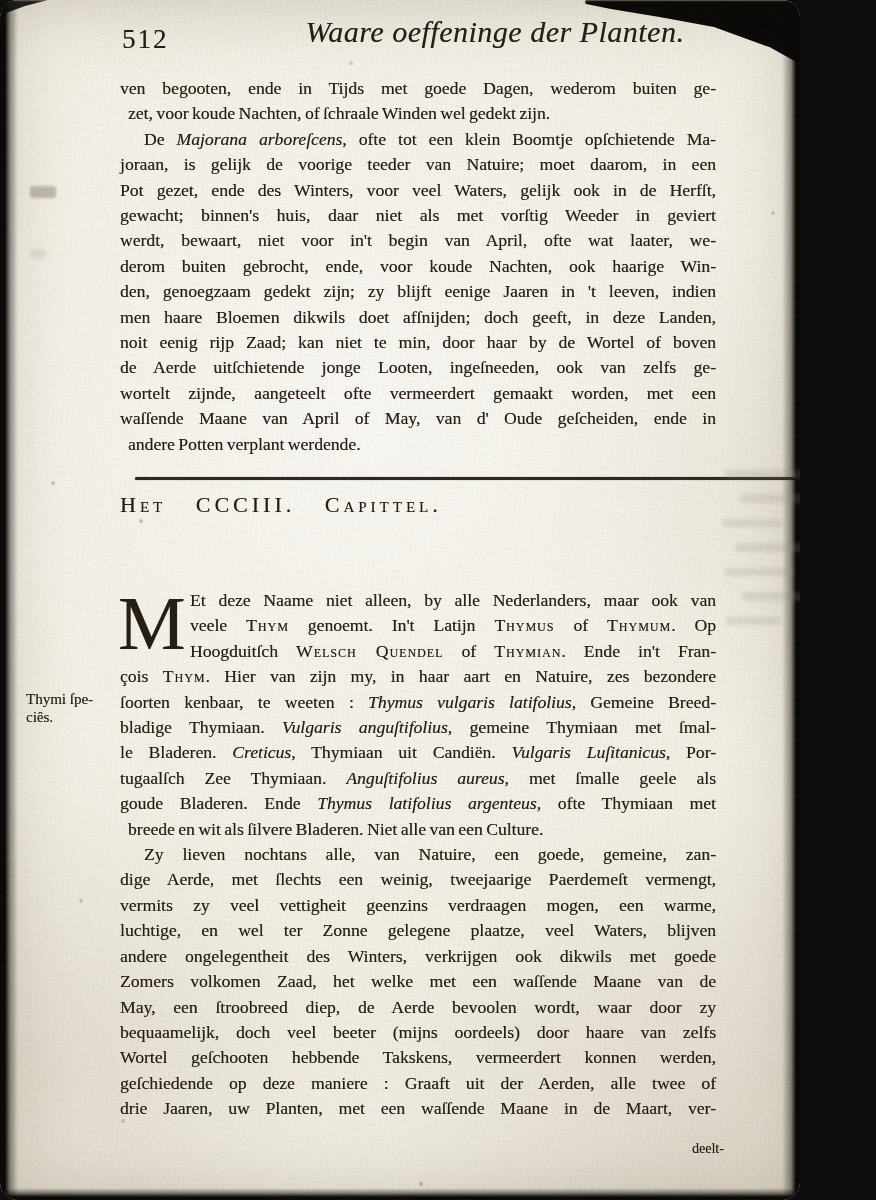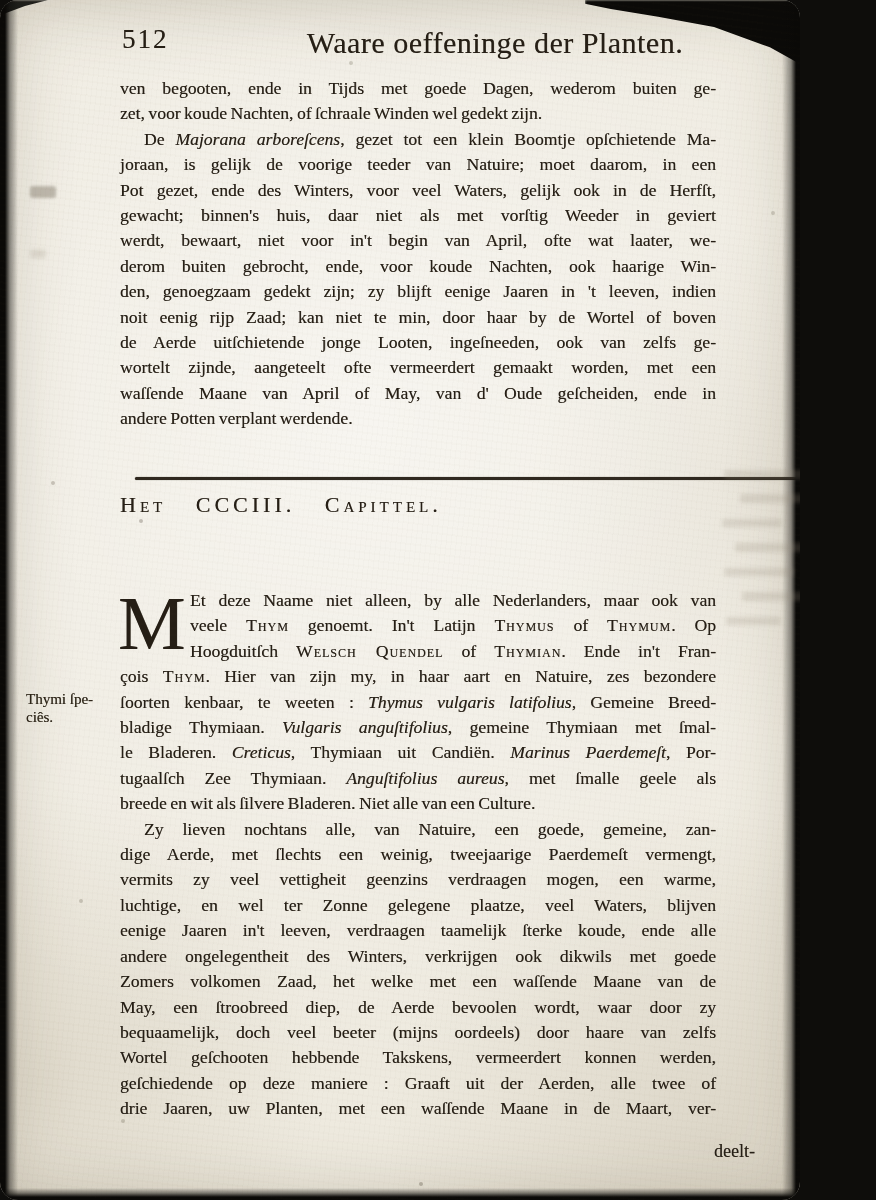--- a/index.html
+++ b/index.html
@@ -24,34 +24,34 @@
   .grain{
     position:absolute; inset:0; pointer-events:none; opacity:.55;
     background-image:
       repeating-linear-gradient(7deg,  rgba(120,105,80,.035) 0 2px, transparent 2px 7px),
       repeating-linear-gradient(96deg, rgba(90,80,60,.03)  0 1px, transparent 1px 5px);
   }
 
   
   .pagenum{ position:absolute; left:122px; top:24px; font-size:27px; letter-spacing:2px; }
   .runtitle{
-    position:absolute; left:150px; top:26px; width:690px;
-    text-align:center; font-size:30px; letter-spacing:.5px;
+    position:absolute; left:150px; top:15px; width:690px;
+    text-align:center; font-style:italic; font-size:30px; letter-spacing:.5px;
   }
 
   
   .bodycol{
     position:absolute; left:120px; width:596px;
     font-size:17.6px; line-height:25.4px; word-spacing:-0.055em;
   }
   .sec-before{ top:76px; }
   .sec-after{ top:588px; }
   .para{ position:relative; }
   .line{ text-align:justify; text-align-last:justify; text-justify:inter-word; }
-  .line.last{ text-align-last:left; }
+  .line.last{ text-align-last:left;margin-left:8px; }
   .line.indent{ text-indent:24px; }
   .line.dropind{ margin-left:70px; }
   .it{ font-style:italic; }
   .sc{ font-variant:small-caps; letter-spacing:1px; }
   .dropcap{
     position:absolute; left:-2px; top:-3px;
     font-size:76px; line-height:1;
   }
 
   
@@ -66,21 +66,21 @@
   .chaptitle{
     position:absolute; left:120px; top:527px; width:680px; text-align:center;
     font-size:37px; letter-spacing:38px; padding-left:38px;
   }
 
   
   .marginnote{
     position:absolute; left:26px; top:690px; width:92px;
     font-size:15px; line-height:18px; color:#2c2417;
   }
-  .catchword{ position:absolute; left:692px; top:1141px; font-size:18px;margin-left:22px; }
+  .catchword{ position:absolute; left:692px; top:1141px; font-size:14px; }
 
   
   .edge-left{ position:absolute; left:0; top:0; bottom:0; width:18px;
     background:linear-gradient(90deg,#0a0907 0 5px, rgba(10,9,7,.4) 10px, rgba(10,9,7,0) 18px); }
   .edge-right{ position:absolute; right:0; top:0; bottom:0; width:18px;
     background:linear-gradient(270deg,#0a0907 0 4px, rgba(10,9,7,.4) 9px, rgba(10,9,7,0) 18px); }
   .edge-bottom{ position:absolute; left:0; right:0; bottom:0; height:12px;
     background:linear-gradient(0deg,#0a0907 0 3px, rgba(10,9,7,.45) 7px, rgba(10,9,7,0) 12px); }
   .stain-tr{
     position:absolute; top:0; right:0; width:215px; height:64px; background:#0b0a08;
@@ -113,27 +113,28 @@
 
   <div class="pagenum">512</div>
   <div class="runtitle">Waare oeffeninge der Planten.</div>
 
   <div class="bodycol sec-before" id="sec-before">
       <div class="para">
         <div class="line"><span>ven begooten, ende in Tijds met goede Dagen, wederom buiten ge-</span></div>
         <div class="line last"><span>zet, voor koude Nachten, of ſchraale Winden wel gedekt zijn.</span></div>
       </div>
       <div class="para">
-        <div class="line indent"><span>De </span><span class="it">Majorana arboreſcens</span><span>, gezet tot een klein Boomtje opſchietende Ma-</span></div>
+        <div class="line indent"><span>De </span><span class="it">Majorana arboreſcens</span><span>, ofte tot een klein Boomtje opſchietende Ma-</span></div>
         <div class="line"><span>joraan, is gelijk de voorige teeder van Natuire; moet daarom, in een</span></div>
         <div class="line"><span>Pot gezet, ende des Winters, voor veel Waters, gelijk ook in de Herfſt,</span></div>
         <div class="line"><span>gewacht; binnen's huis, daar niet als met vorſtig Weeder in geviert</span></div>
         <div class="line"><span>werdt, bewaart, niet voor in't begin van April, ofte wat laater, we-</span></div>
         <div class="line"><span>derom buiten gebrocht, ende, voor koude Nachten, ook haarige Win-</span></div>
         <div class="line"><span>den, genoegzaam gedekt zijn; zy blijft eenige Jaaren in 't leeven, indien</span></div>
+        <div class="line"><span>men haare Bloemen dikwils doet afſnijden; doch geeft, in deze Landen,</span></div>
         <div class="line"><span>noit eenig rijp Zaad; kan niet te min, door haar by de Wortel of boven</span></div>
         <div class="line"><span>de Aerde uitſchietende jonge Looten, ingeſneeden, ook van zelfs ge-</span></div>
         <div class="line"><span>wortelt zijnde, aangeteelt ofte vermeerdert gemaakt worden, met een</span></div>
         <div class="line"><span>waſſende Maane van April of May, van d' Oude geſcheiden, ende in</span></div>
         <div class="line last"><span>andere Potten verplant werdende.</span></div>
       </div>
     </div>
 
   <div class="rule"></div>
   <div class="chaphead">Het CCCIII. Capittel.</div>
@@ -145,30 +146,30 @@
 
   <div class="bodycol sec-after" id="sec-after">
       <div class="para">
         <span class="dropcap">M</span>
         <div class="line dropind"><span>Et deze Naame niet alleen, by alle Nederlanders, maar ook van</span></div>
         <div class="line dropind"><span>veele </span><span class="sc">Thym</span><span> genoemt. In't Latijn </span><span class="sc">Thymus</span><span> of </span><span class="sc">Thymum</span><span>. Op</span></div>
         <div class="line dropind"><span>Hoogduitſch </span><span class="sc">Welsch Quendel</span><span> of </span><span class="sc">Thymian</span><span>. Ende in't Fran-</span></div>
         <div class="line"><span>çois </span><span class="sc">Thym</span><span>. Hier van zijn my, in haar aart en Natuire, zes bezondere</span></div>
         <div class="line"><span>ſoorten kenbaar, te weeten : </span><span class="it">Thymus vulgaris latifolius</span><span>, Gemeine Breed-</span></div>
         <div class="line"><span>bladige Thymiaan. </span><span class="it">Vulgaris anguſtifolius</span><span>, gemeine Thymiaan met ſmal-</span></div>
-        <div class="line"><span>le Bladeren. </span><span class="it">Creticus</span><span>, Thymiaan uit Candiën. </span><span class="it">Marinus Paerdemeſt</span><span>, Por-</span></div>
+        <div class="line"><span>le Bladeren. </span><span class="it">Creticus</span><span>, Thymiaan uit Candiën. </span><span class="it">Vulgaris Luſitanicus</span><span>, Por-</span></div>
         <div class="line"><span>tugaalſch Zee Thymiaan. </span><span class="it">Anguſtifolius aureus</span><span>, met ſmalle geele als</span></div>
+        <div class="line"><span>goude Bladeren. Ende </span><span class="it">Thymus latifolius argenteus</span><span>, ofte Thymiaan met</span></div>
         <div class="line last"><span>breede en wit als ſilvere Bladeren. Niet alle van een Culture.</span></div>
       </div>
       <div class="para">
         <div class="line indent"><span>Zy lieven nochtans alle, van Natuire, een goede, gemeine, zan-</span></div>
         <div class="line"><span>dige Aerde, met ſlechts een weinig, tweejaarige Paerdemeſt vermengt,</span></div>
         <div class="line"><span>vermits zy veel vettigheit geenzins verdraagen mogen, een warme,</span></div>
         <div class="line"><span>luchtige, en wel ter Zonne gelegene plaatze, veel Waters, blijven</span></div>
-        <div class="line"><span>eenige Jaaren in't leeven, verdraagen taamelijk ſterke koude, ende alle</span></div>
         <div class="line"><span>andere ongelegentheit des Winters, verkrijgen ook dikwils met goede</span></div>
         <div class="line"><span>Zomers volkomen Zaad, het welke met een waſſende Maane van de</span></div>
         <div class="line"><span>May, een ſtroobreed diep, de Aerde bevoolen wordt, waar door zy</span></div>
         <div class="line"><span>bequaamelijk, doch veel beeter (mijns oordeels) door haare van zelfs</span></div>
         <div class="line"><span>Wortel geſchooten hebbende Takskens, vermeerdert konnen werden,</span></div>
         <div class="line"><span>geſchiedende op deze maniere : Graaft uit der Aerden, alle twee of</span></div>
         <div class="line"><span>drie Jaaren, uw Planten, met een waſſende Maane in de Maart, ver-</span></div>
       </div>
     </div>
 

